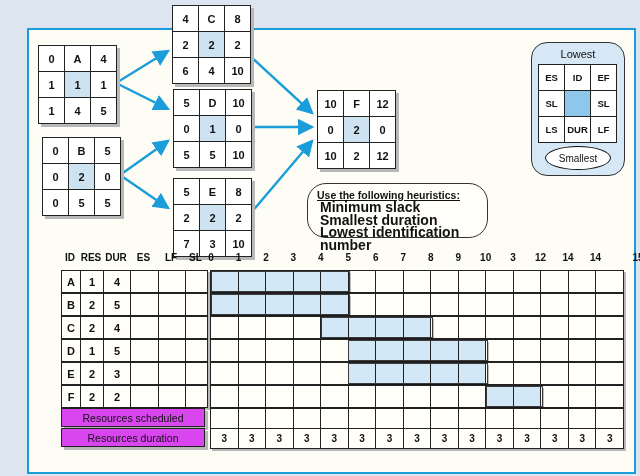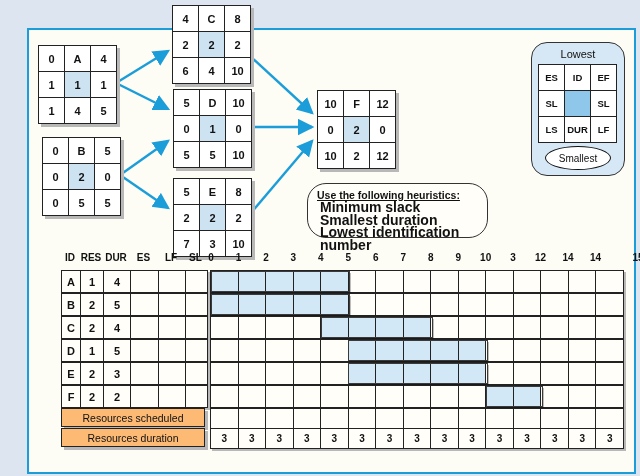--- a/index.html
+++ b/index.html
@@ -54,21 +54,21 @@
   .hlab{position:absolute;left:61px;top:252px;display:grid;
         grid-template-columns:18px 22px 26px 27px 26px 21px;gap:1px;z-index:3;}
   .hlab span{text-align:center;font-size:10px;font-weight:bold;}
   .tlab{position:absolute;top:252px;transform:translateX(-50%);
         font-size:10px;font-weight:bold;z-index:3;}
   .lbox{position:absolute;left:61px;display:grid;
         grid-template-columns:18px 22px 26px 27px 26px 21px;gap:1px;background:#222;
         border:1px solid #222;box-shadow:2px 2px 0 var(--shadow);z-index:3;}
   .lbox .c{background:#fffef8;display:flex;align-items:center;justify-content:center;
            font-size:11px;font-weight:bold;}
-  .mergebox{position:absolute;left:61px;width:144px;background:#fdba74;
+  .mergebox{position:absolute;left:61px;width:144px;background:#d946ef;
             border:1px solid #222;box-shadow:3px 3px 0 var(--shadow);z-index:3;
             display:flex;align-items:center;justify-content:center;
             font-size:10.5px;box-sizing:border-box;}
   .strip{position:absolute;left:210px;width:412px;display:grid;
          grid-template-columns:repeat(15,1fr);gap:1px;background:#222;
          border:1px solid #222;box-shadow:2px 2px 0 var(--shadow);z-index:3;
          box-sizing:content-box;}
   .strip .c{background:#fffef8;display:flex;align-items:center;justify-content:center;
             font-size:10px;font-weight:bold;}
   .strip .c.fill{background:var(--bar);}

